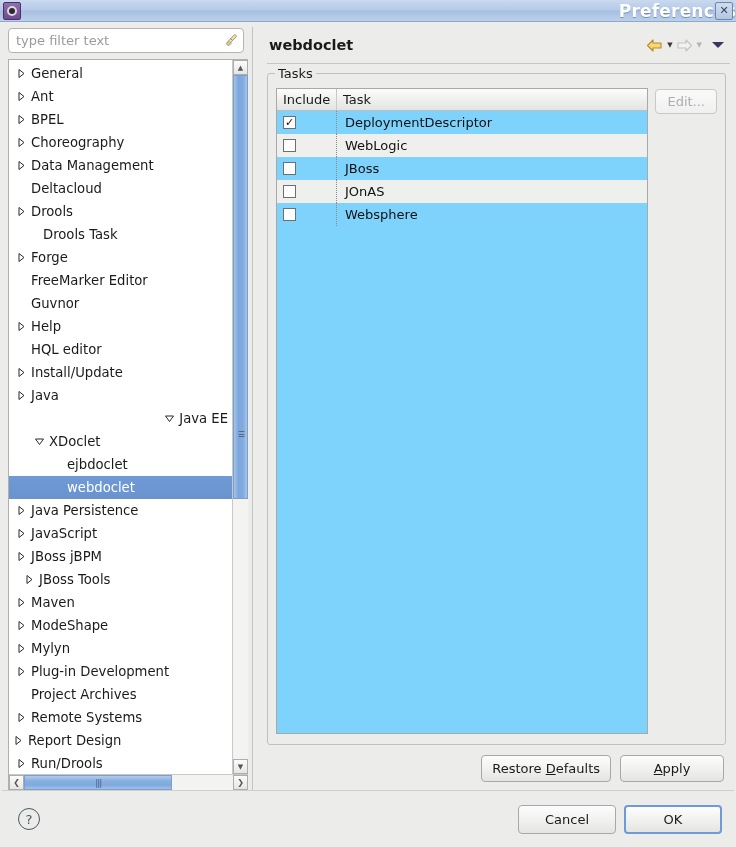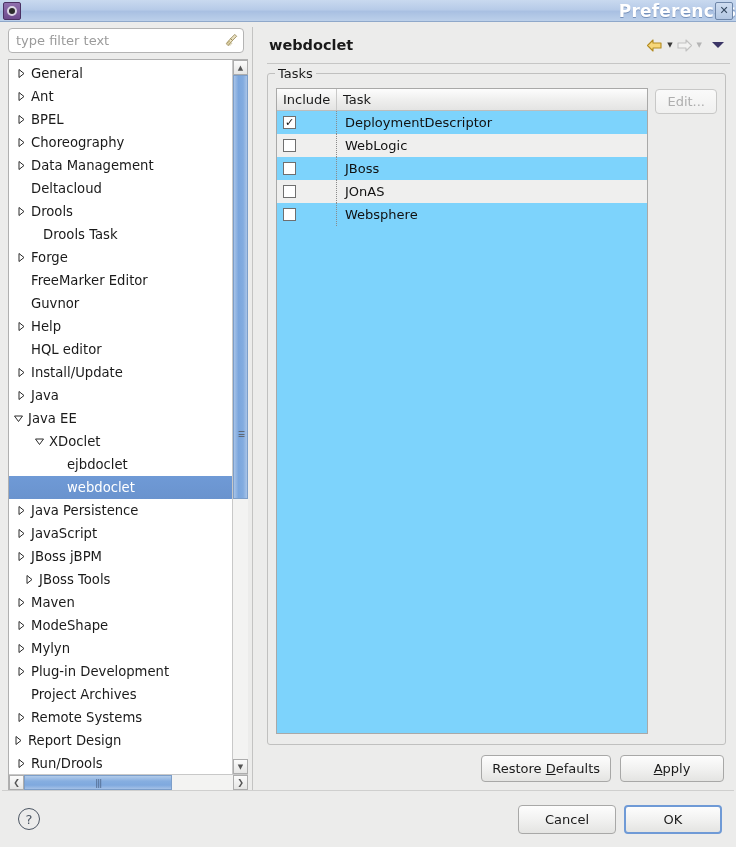--- a/index.html
+++ b/index.html
@@ -571,21 +571,21 @@
                 <span class="tree-label">Install/Update</span>
               </div>
               <div class="tree-item" style="padding-left: 3px;">
                 <span class="twisty">
                   <svg width="9" height="11" viewBox="0 0 9 11">
                     <path d="M2 1.5 L7 5.5 L2 9.5 Z" fill="none" stroke="#2b2b2b" stroke-width="1"></path>
                   </svg>
                 </span>
                 <span class="tree-label">Java</span>
               </div>
-              <div class="tree-item" style="padding-left: 0;">
+              <div class="tree-item" style="padding-left: 13px; justify-content: flex-end;">
                 <span class="twisty">
                   <svg width="11" height="9" viewBox="0 0 11 9">
                     <path d="M1.5 2 L9.5 2 L5.5 7.5 Z" fill="none" stroke="#2b2b2b" stroke-width="1"></path>
                   </svg>
                 </span>
                 <span class="tree-label">Java EE</span>
               </div>
               <div class="tree-item" style="padding-left: 21px;">
                 <span class="twisty">
                   <svg width="11" height="9" viewBox="0 0 11 9">

